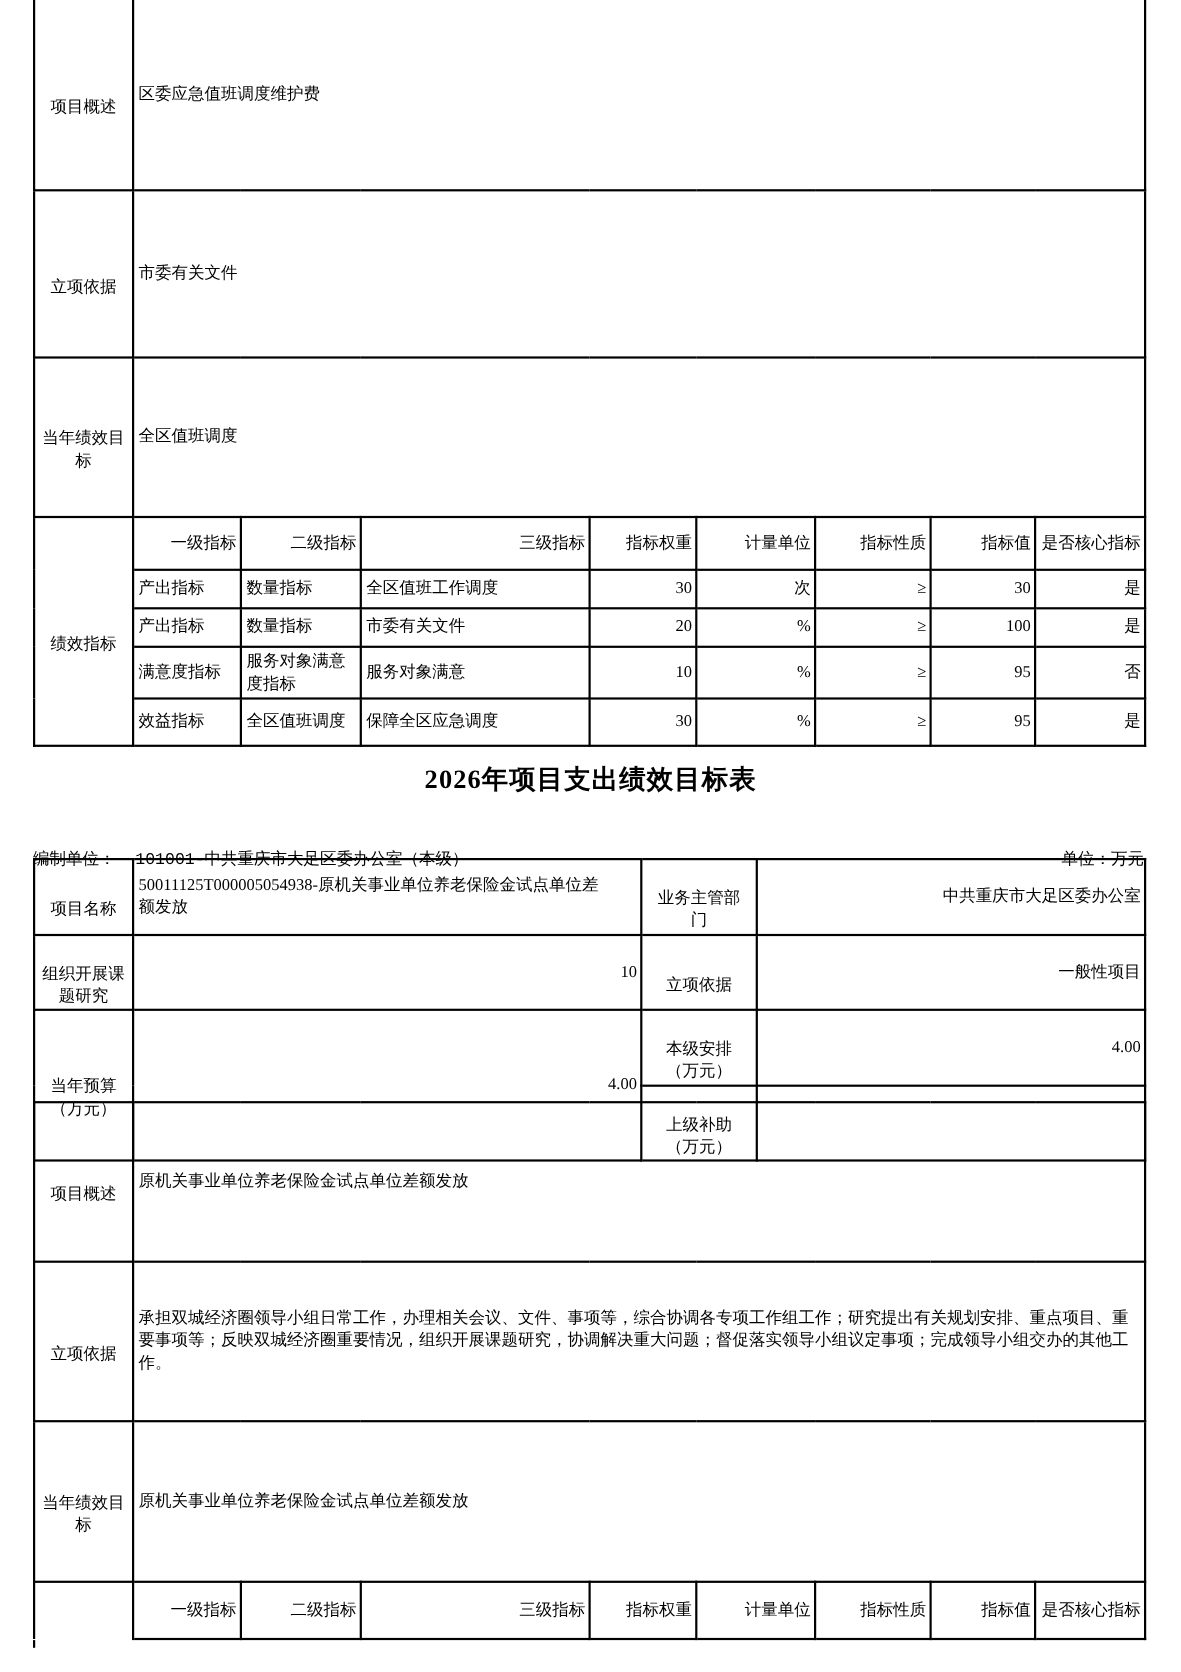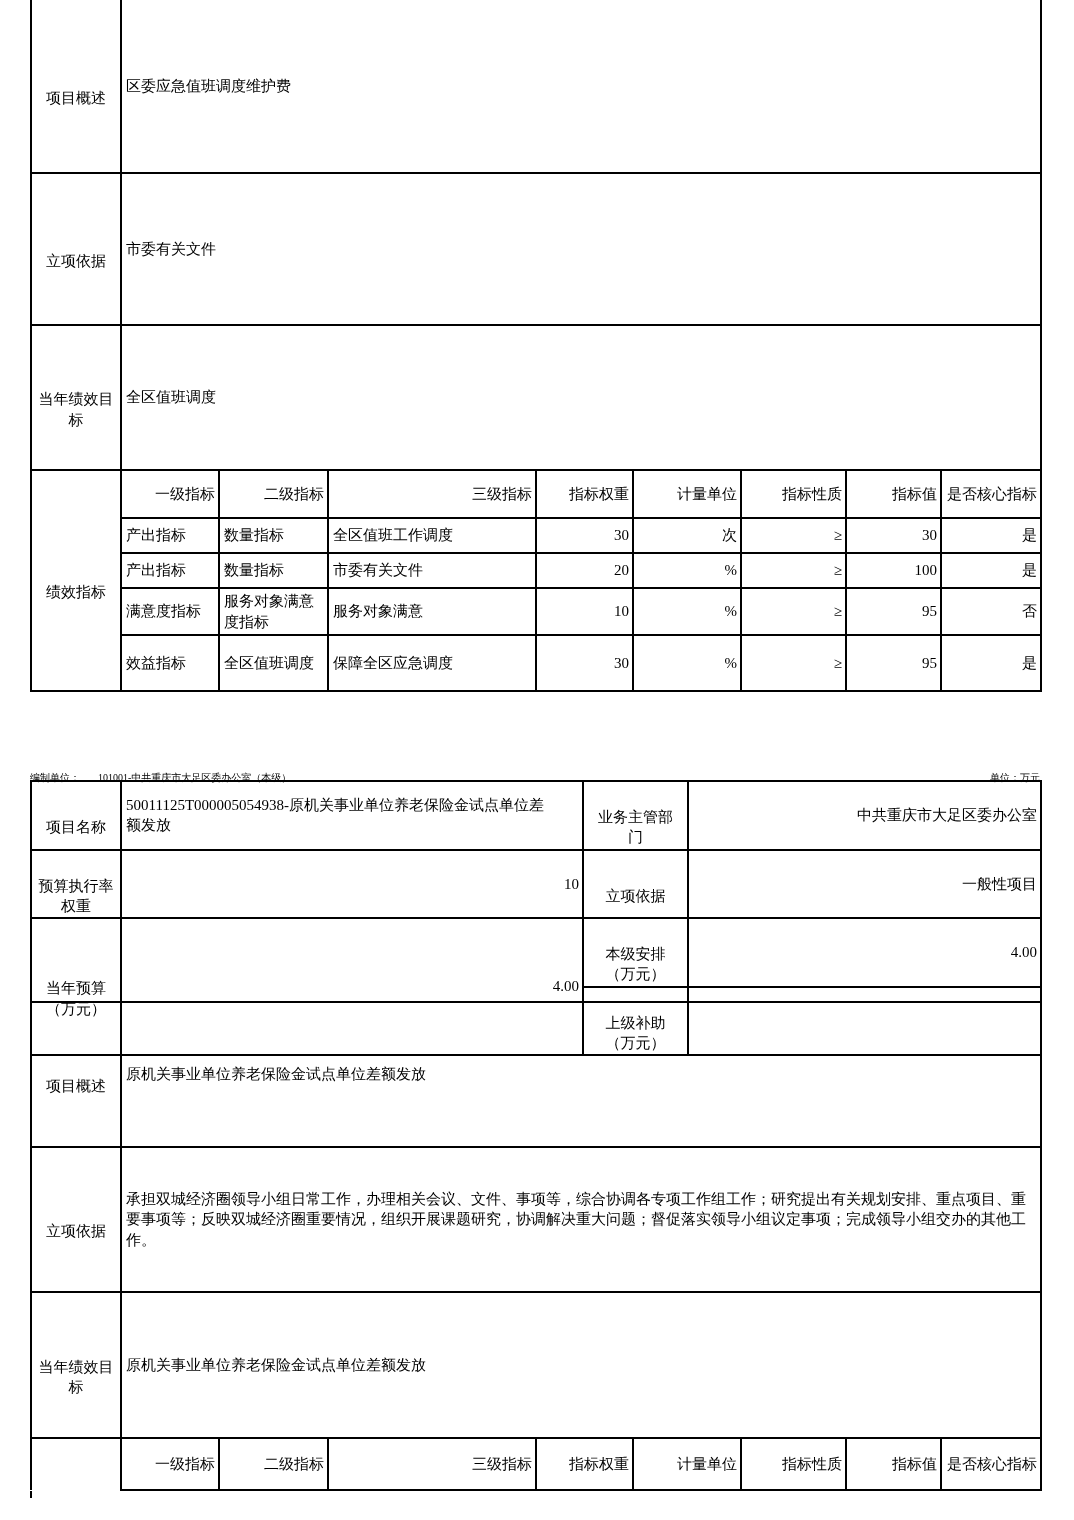--- a/index.html
+++ b/index.html
@@ -17,21 +17,21 @@
   .ctr { text-align:right; vertical-align:middle; }
   .wrap93 { display:inline-block; max-width:93px; }
   .wrap420 { display:inline-block; max-width:424px; }
   .open-bottom { border-bottom:none; }
   .doc-title {
     position:absolute; top:692px; left:0; width:1074px; text-align:center;
     font-size:24px; font-weight:bold; letter-spacing:1px;
   }
   .meta-line {
     position:absolute; top:771px; left:30px; width:1010px;
-    display:flex; justify-content:space-between; font-size:10px;
+    display:flex; justify-content:space-between; font-size:15px;font-family:Liberation Mono, monospace;
   }
   .meta-left .gap { display:inline-block; width:18px; }
   .border-sliver { position:absolute; background:#000; }
 </style>
 </head>
 <body>
 
 <div class="page">
 
   <table style="top:0;">
@@ -93,33 +93,34 @@
     <tr style="height:47px">
       <td class="val">满意度指标</td>
       <td class="val"><span class="wrap93">服务对象满意度指标</span></td>
       <td class="val">服务对象满意</td>
       <td class="ctr">10</td>
       <td class="ctr">%</td>
       <td class="ctr">≥</td>
       <td class="ctr">95</td>
       <td class="ctr">否</td>
     </tr>
-    <tr style="height:56px">
+    <tr style="height:43px">
       <td class="val">效益指标</td>
       <td class="val">全区值班调度</td>
       <td class="val">保障全区应急调度</td>
       <td class="ctr">30</td>
       <td class="ctr">%</td>
       <td class="ctr">≥</td>
       <td class="ctr">95</td>
       <td class="ctr">是</td>
     </tr>
   </tbody>
     </table>
 
+  <div class="doc-title">2026年项目支出绩效目标表</div>
   <div class="meta-line">
     <div class="meta-left">
       <span>编制单位：</span><span class="gap"></span><span>101001-中共重庆市大足区委办公室（本级）</span>
     </div>
     <div>单位：万元</div>
   </div>
 
   <table style="top:780px;">
     <colgroup>
       <col style="width:90px">
@@ -128,21 +129,21 @@
         <col style="width:353px">
     </colgroup>
     <tbody>
         <tr style="height:50px">
       <td class="lbl"><span class="wrap">项目名称</span></td>
       <td class="val"><span class="wrap420">50011125T000005054938-原机关事业单位养老保险金试点单位差额发放</span></td>
       <td class="lbl"><span class="wrap">业务主管部门</span></td>
       <td class="ctr">中共重庆市大足区委办公室</td>
     </tr>
     <tr style="height:48px">
-      <td class="lbl"><span class="wrap">预算执行率权重</span></td>
+      <td class="lbl"><span class="wrap">组织开展课题研究</span></td>
       <td class="ctr">10</td>
       <td class="lbl"><span class="wrap">立项依据</span></td>
       <td class="ctr">一般性项目</td>
     </tr>
     <tr style="height:44px">
       <td class="lbl" rowspan="2"><span class="wrap">当年预算（万元）</span></td>
       <td class="ctr" rowspan="2">4.00</td>
       <td class="lbl"><span class="wrap">本级安排（万元）</span></td>
       <td class="ctr">4.00</td>
     </tr>

